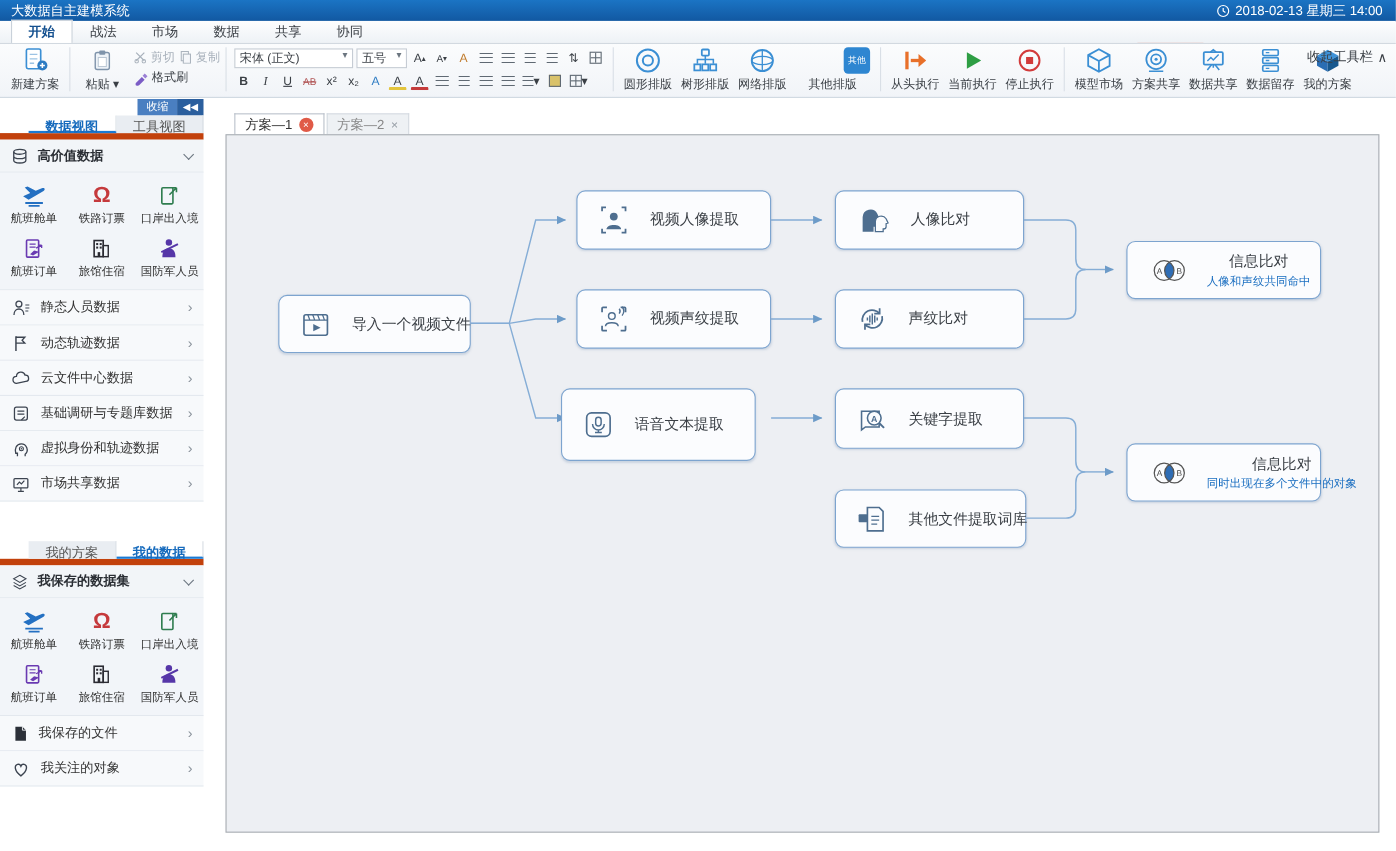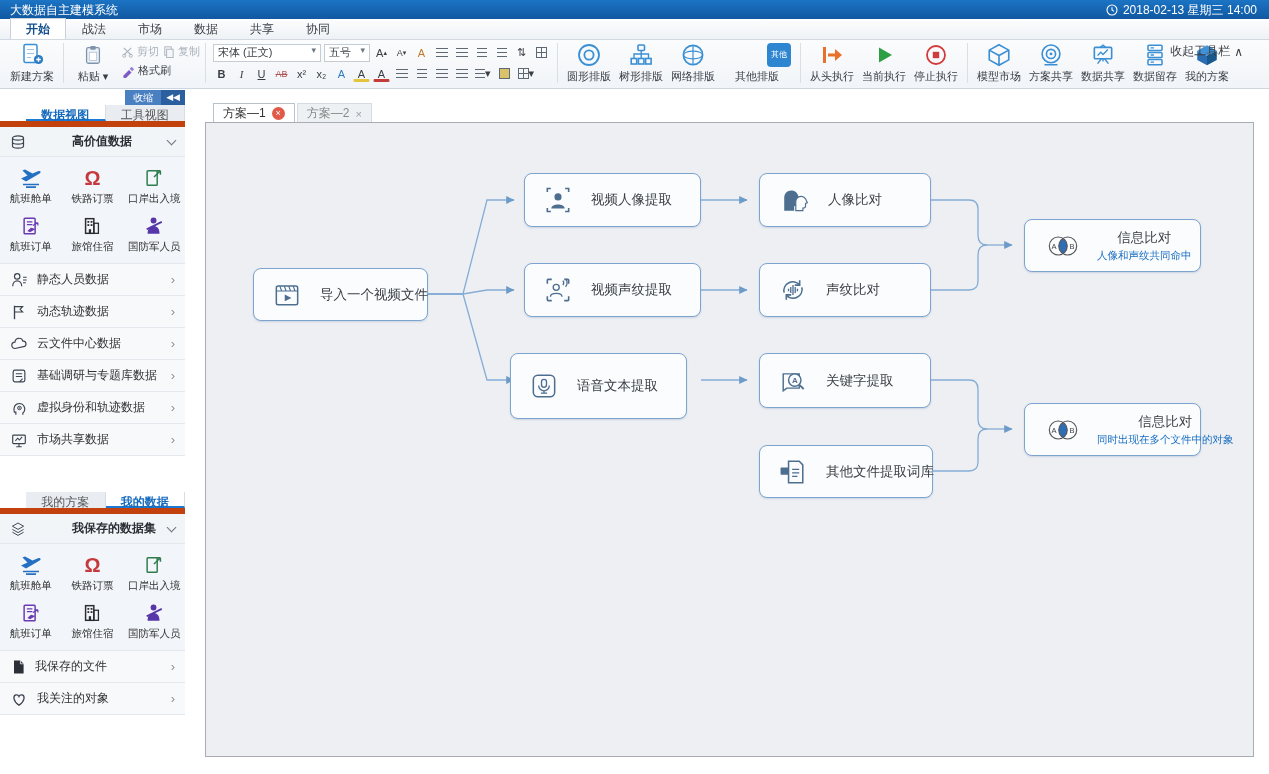--- a/index.html
+++ b/index.html
@@ -17,21 +17,21 @@
   
   .tabrow { position:absolute; left:0; top:19px; width:1269px; height:21px;
     background:linear-gradient(#fdfdfe,#eef2f6); border-bottom:1px solid #d2d9e0; display:flex; align-items:flex-end; padding-left:10px; }
   .rtab { width:56px; height:21px; line-height:21px; text-align:center; font-size:12px; color:#3a3f45;
     border:1px solid transparent; border-bottom:none; }
   .rtab.active { background:#fff; border-color:#c9d1da; color:#14508f; font-weight:bold; }
 
   
   .ribbon { position:absolute; left:0; top:40px; width:1269px; height:49px;
     background:linear-gradient(#fbfcfd,#f1f4f8); border-bottom:1px solid #cdd6df; display:flex; align-items:center; padding:2px 4px 4px 6px; }
-  .toolbar-collapse { position:absolute; right:26px; top:3px; font-size:12px; color:#3a3f45; display:flex; gap:4px; align-items:center;}
+  .toolbar-collapse { position:absolute; right:8px; top:3px; font-size:12px; color:#3a3f45; display:flex; gap:4px; align-items:center;}
   .vsep { width:1px; height:40px; background:#d9dfe6; margin:0 5px; flex:0 0 auto; }
   .rbtn { display:flex; flex-direction:column; align-items:center; justify-content:center; gap:2px;
     min-width:48px; padding:1px 4px; font-size:11px; color:#3a3f45; }
   .rbtn .ric { height:25px; display:flex; align-items:center; }
   .paste-group { display:flex; align-items:flex-start; gap:4px; }
   .mini-col { display:flex; flex-direction:column; gap:4px; padding-top:3px; }
   .mini-row { display:flex; align-items:center; gap:3px; font-size:11px; color:#3a3f45; }
   .mini-row.disabled { color:#a9b2bc;justify-content:space-between; }
   .font-group { display:flex; flex-direction:column; gap:3px; padding:1px 2px; }
   .fg-row { display:flex; align-items:center; gap:3px; }
@@ -55,21 +55,21 @@
   
   .sidebar { position:absolute; left:0; top:90px; width:185px; }
   .sb-collapse { display:flex; justify-content:flex-end; height:15px; }
   .sb-collapse .cl-label { background:#4a7fc1; color:#fff; font-size:10px; padding:0 8px; line-height:15px; }
   .sb-collapse .cl-arr { background:#2b5f9e; color:#fff; font-size:9px; padding:0 5px; line-height:15px; }
   .sb-tabs { display:flex; height:22px; border-bottom:6px solid #c2410c;padding-left:26px; }
   .sb-tab { flex:1; text-align:center; font-size:12px; line-height:21px; color:#555; background:#e9edf2; border-right:1px solid #d7dde3; }
   .sb-tab.active { background:#fff; color:#176bbd; font-weight:bold; border-bottom:2px solid #1a7ad4; }
   .sb-section { height:30px; background:#f2f5f8; display:flex; align-items:center; gap:8px; padding:0 10px;
     border-bottom:1px solid #e3e8ee; font-size:12px; font-weight:bold; color:#2b2f35; }
-  .sb-section .flex1 { flex:1;margin-left:38px; }
+  .sb-section .flex1 { flex:1; }
   .chev-down { width:7px; height:7px; border-right:1.5px solid #6c7680; border-bottom:1.5px solid #6c7680; transform:rotate(45deg); margin-top:-3px; }
   .sb-grid { display:grid; grid-template-columns:repeat(3,1fr); background:#f2f5f9; border-bottom:1px solid #e3e8ee; padding:4px 0 6px; }
   .sb-item { display:flex; flex-direction:column; align-items:center; gap:2px; padding:5px 0 3px; font-size:10.5px; color:#333; }
   .sb-item .ico { height:24px; display:flex; align-items:center; }
   .rail-glyph { color:#c5393c; font-size:20px; font-weight:bold; line-height:22px; }
   .sb-row { height:32px; background:#f7f9fb; border-bottom:1px solid #e4e9ef; display:flex; align-items:center; gap:9px; padding:0 10px; font-size:12px; color:#333; }
   .sb-row .flex1 { flex:1; }
   .sb-row .chv { color:#8a929b; font-size:13px; }
   .sb-gap { height:36px; }
 

